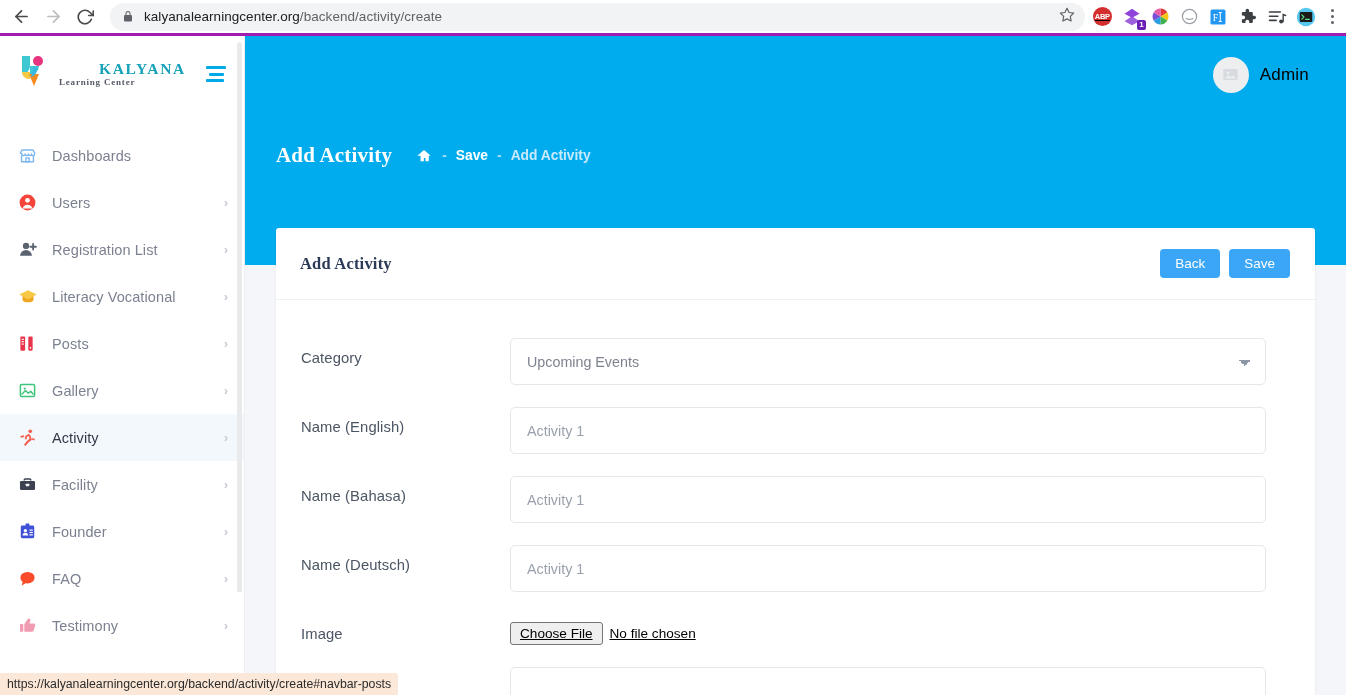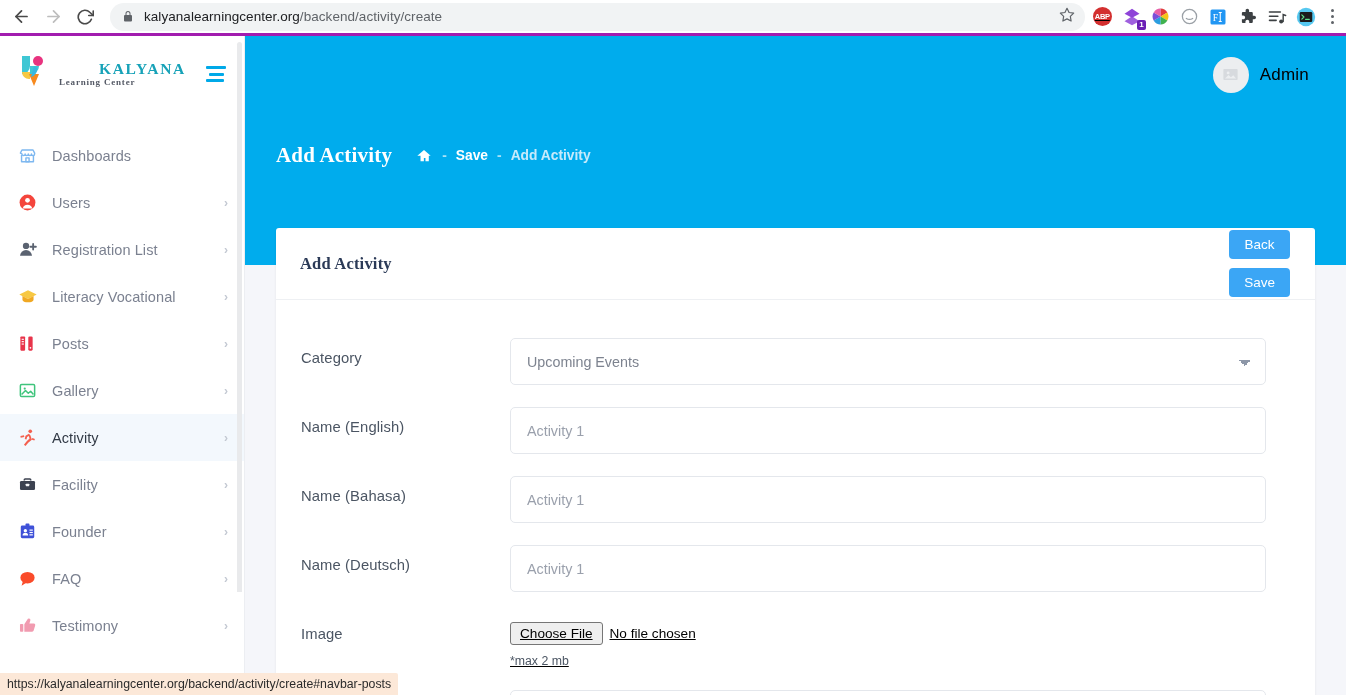--- a/index.html
+++ b/index.html
@@ -120,21 +120,21 @@
     min-height:500px;
   }
   .card-head {
     height:72px; display:flex; align-items:center; justify-content:space-between;
     padding:0 25px 0 24px; border-bottom:1px solid #eef0f3;
   }
   .card-title {
     font-family:"Liberation Serif", serif; font-weight:bold; font-size:16.5px;
     color:#2b3a57; letter-spacing:0.2px;
   }
-  .card-actions { display:flex; gap:9px;flex-direction:column; }
+  .card-actions { display:flex; gap:9px; }
   .btn {
     background:#3ba6f5; color:#ffffff; border:none; border-radius:4px;
     font-size:13.5px; padding:7px 15px; cursor:pointer;
     font-family:"Liberation Sans", sans-serif;
   }
 
   .card-body { padding:38px 25px 10px 25px; }
   .frow { display:flex; align-items:flex-start; margin-bottom:22px; }
   .flabel {
     width:209px; padding-top:12px; font-size:14.8px; color:#4b5563; letter-spacing:0.1px;
@@ -522,21 +522,20 @@
           </div>
         </div>
 
         <div class="frow">
           <div class="flabel">Image</div>
           <div class="fctrl filerow">
             <div class="file-native">
               <span class="file-btn">Choose File</span>
               <span class="file-status">No file chosen</span>
             </div>
-            <div class="hint">*max 2 mb</div>
           </div>
         </div>
 
         <div class="frow">
           <div class="flabel">Link</div>
           <div class="fctrl">
             <input class="inp" type="text" placeholder="" style="">
           </div>
         </div>
 

